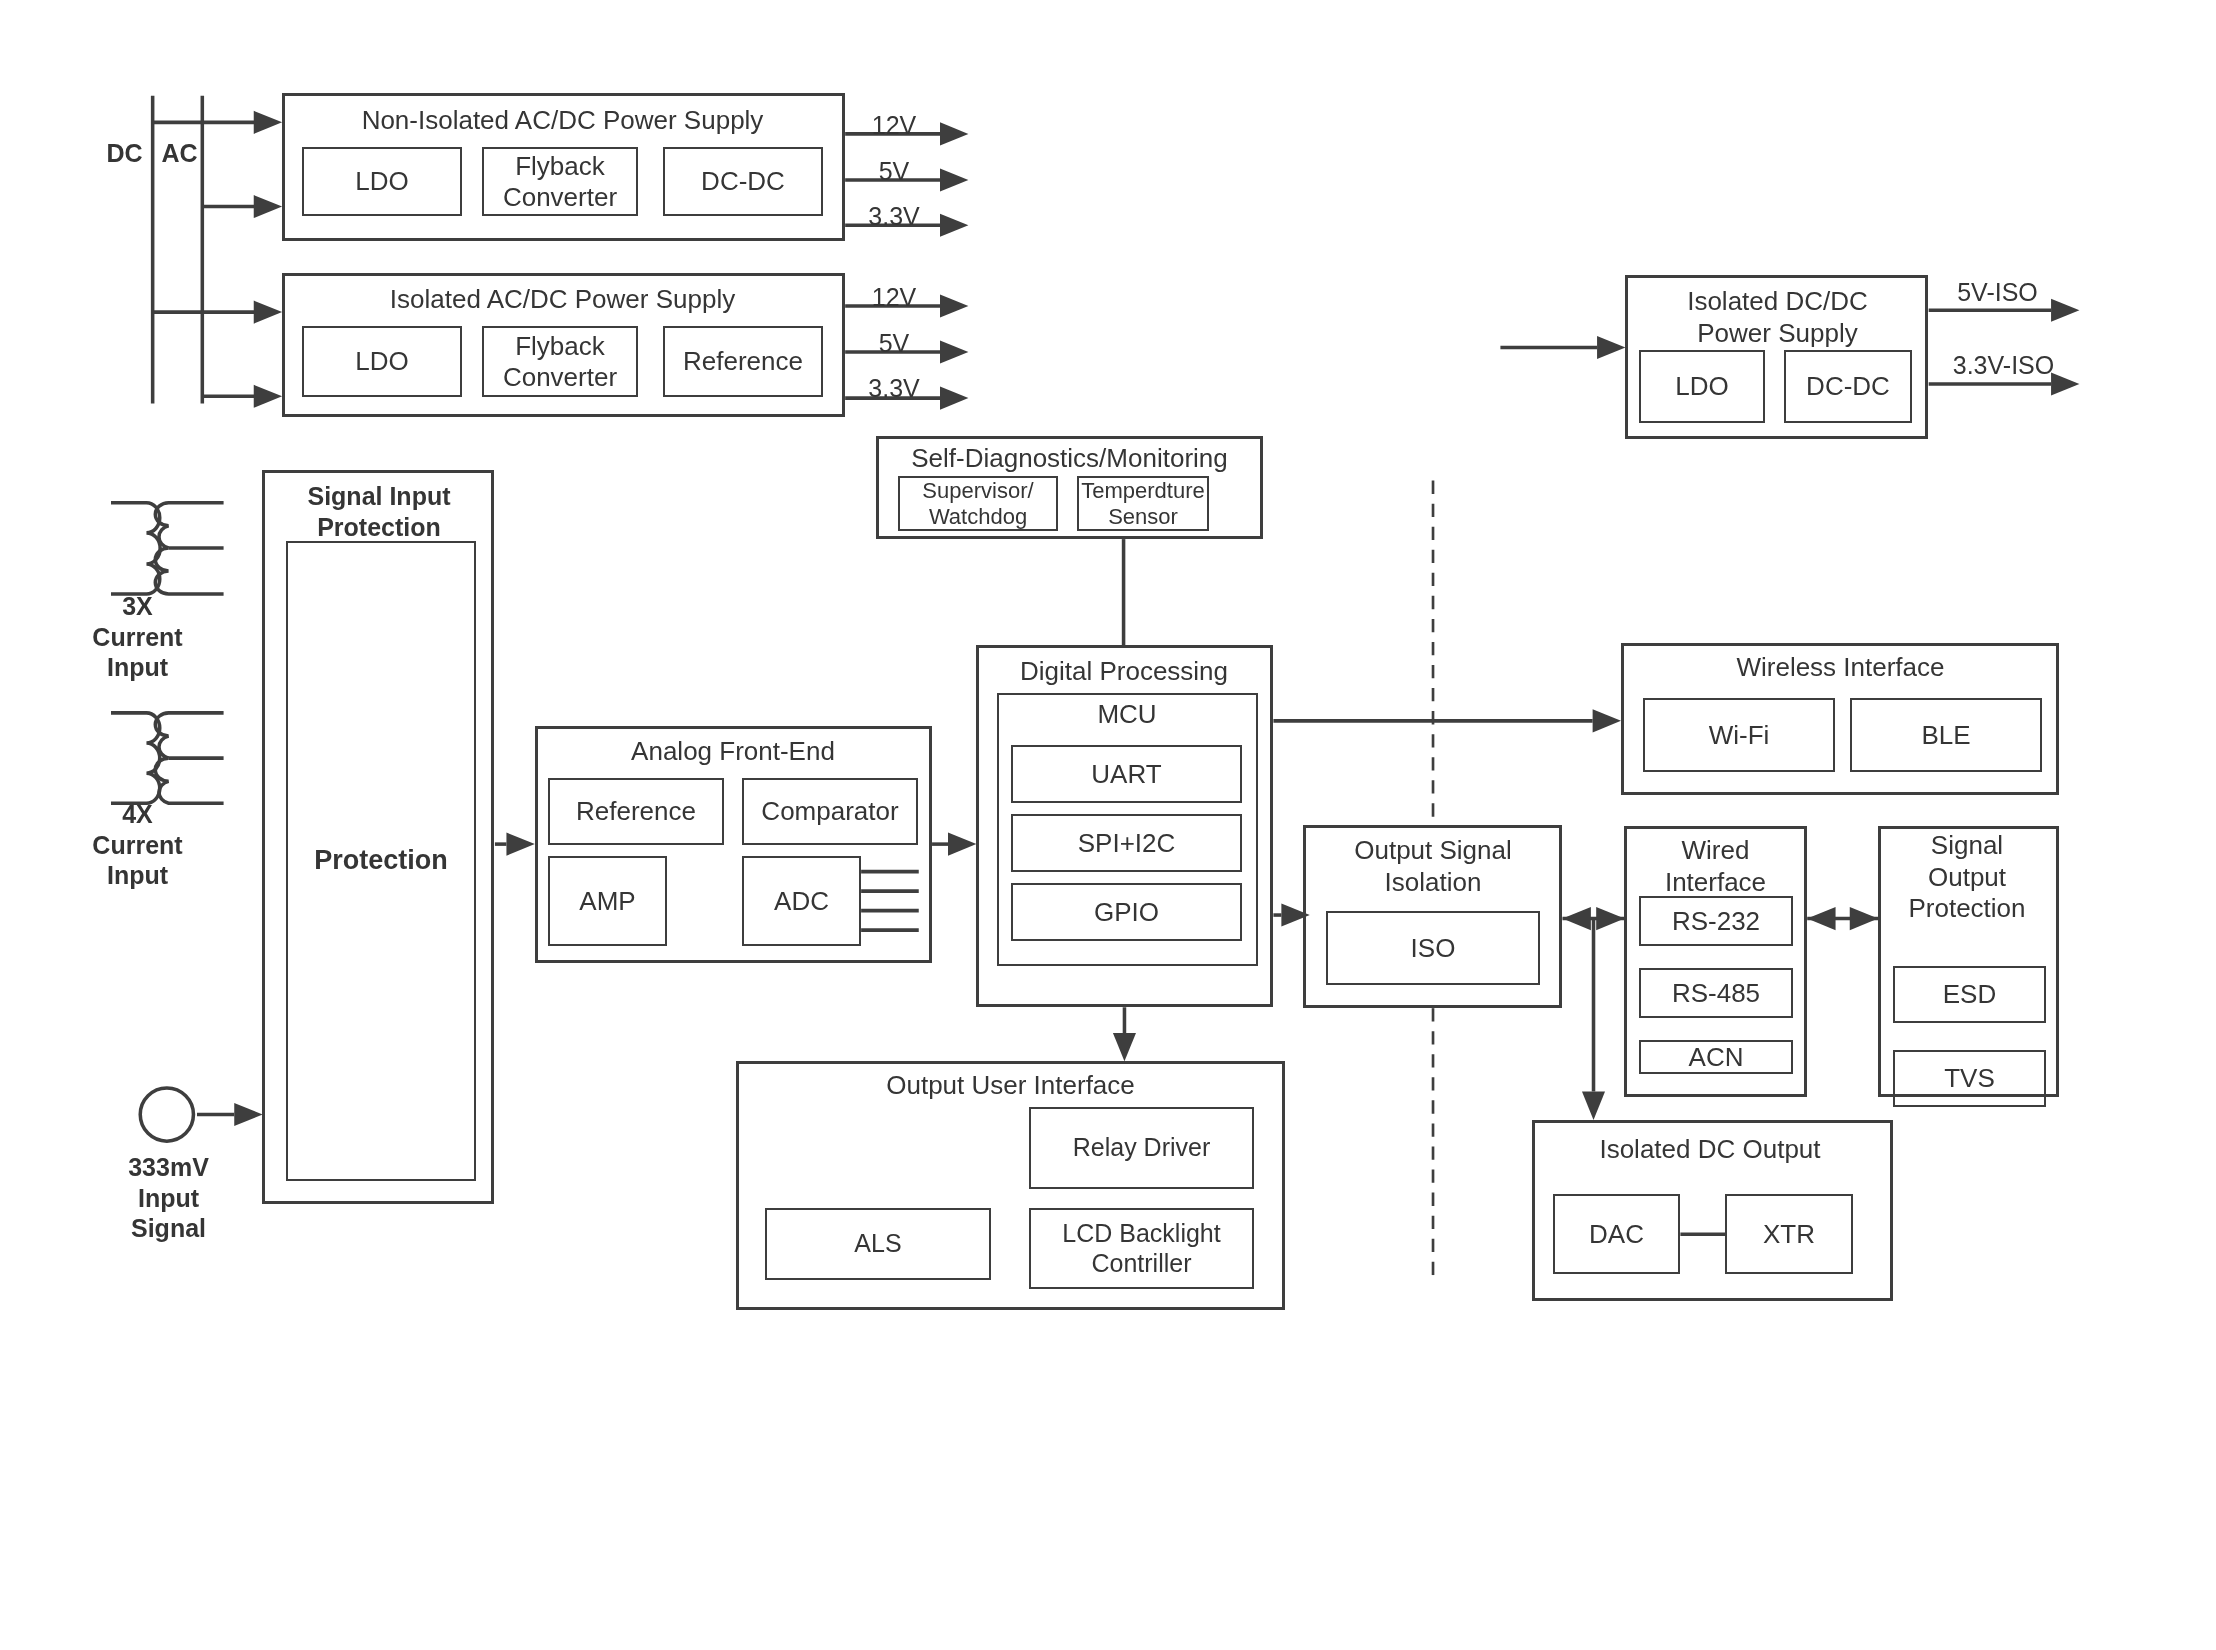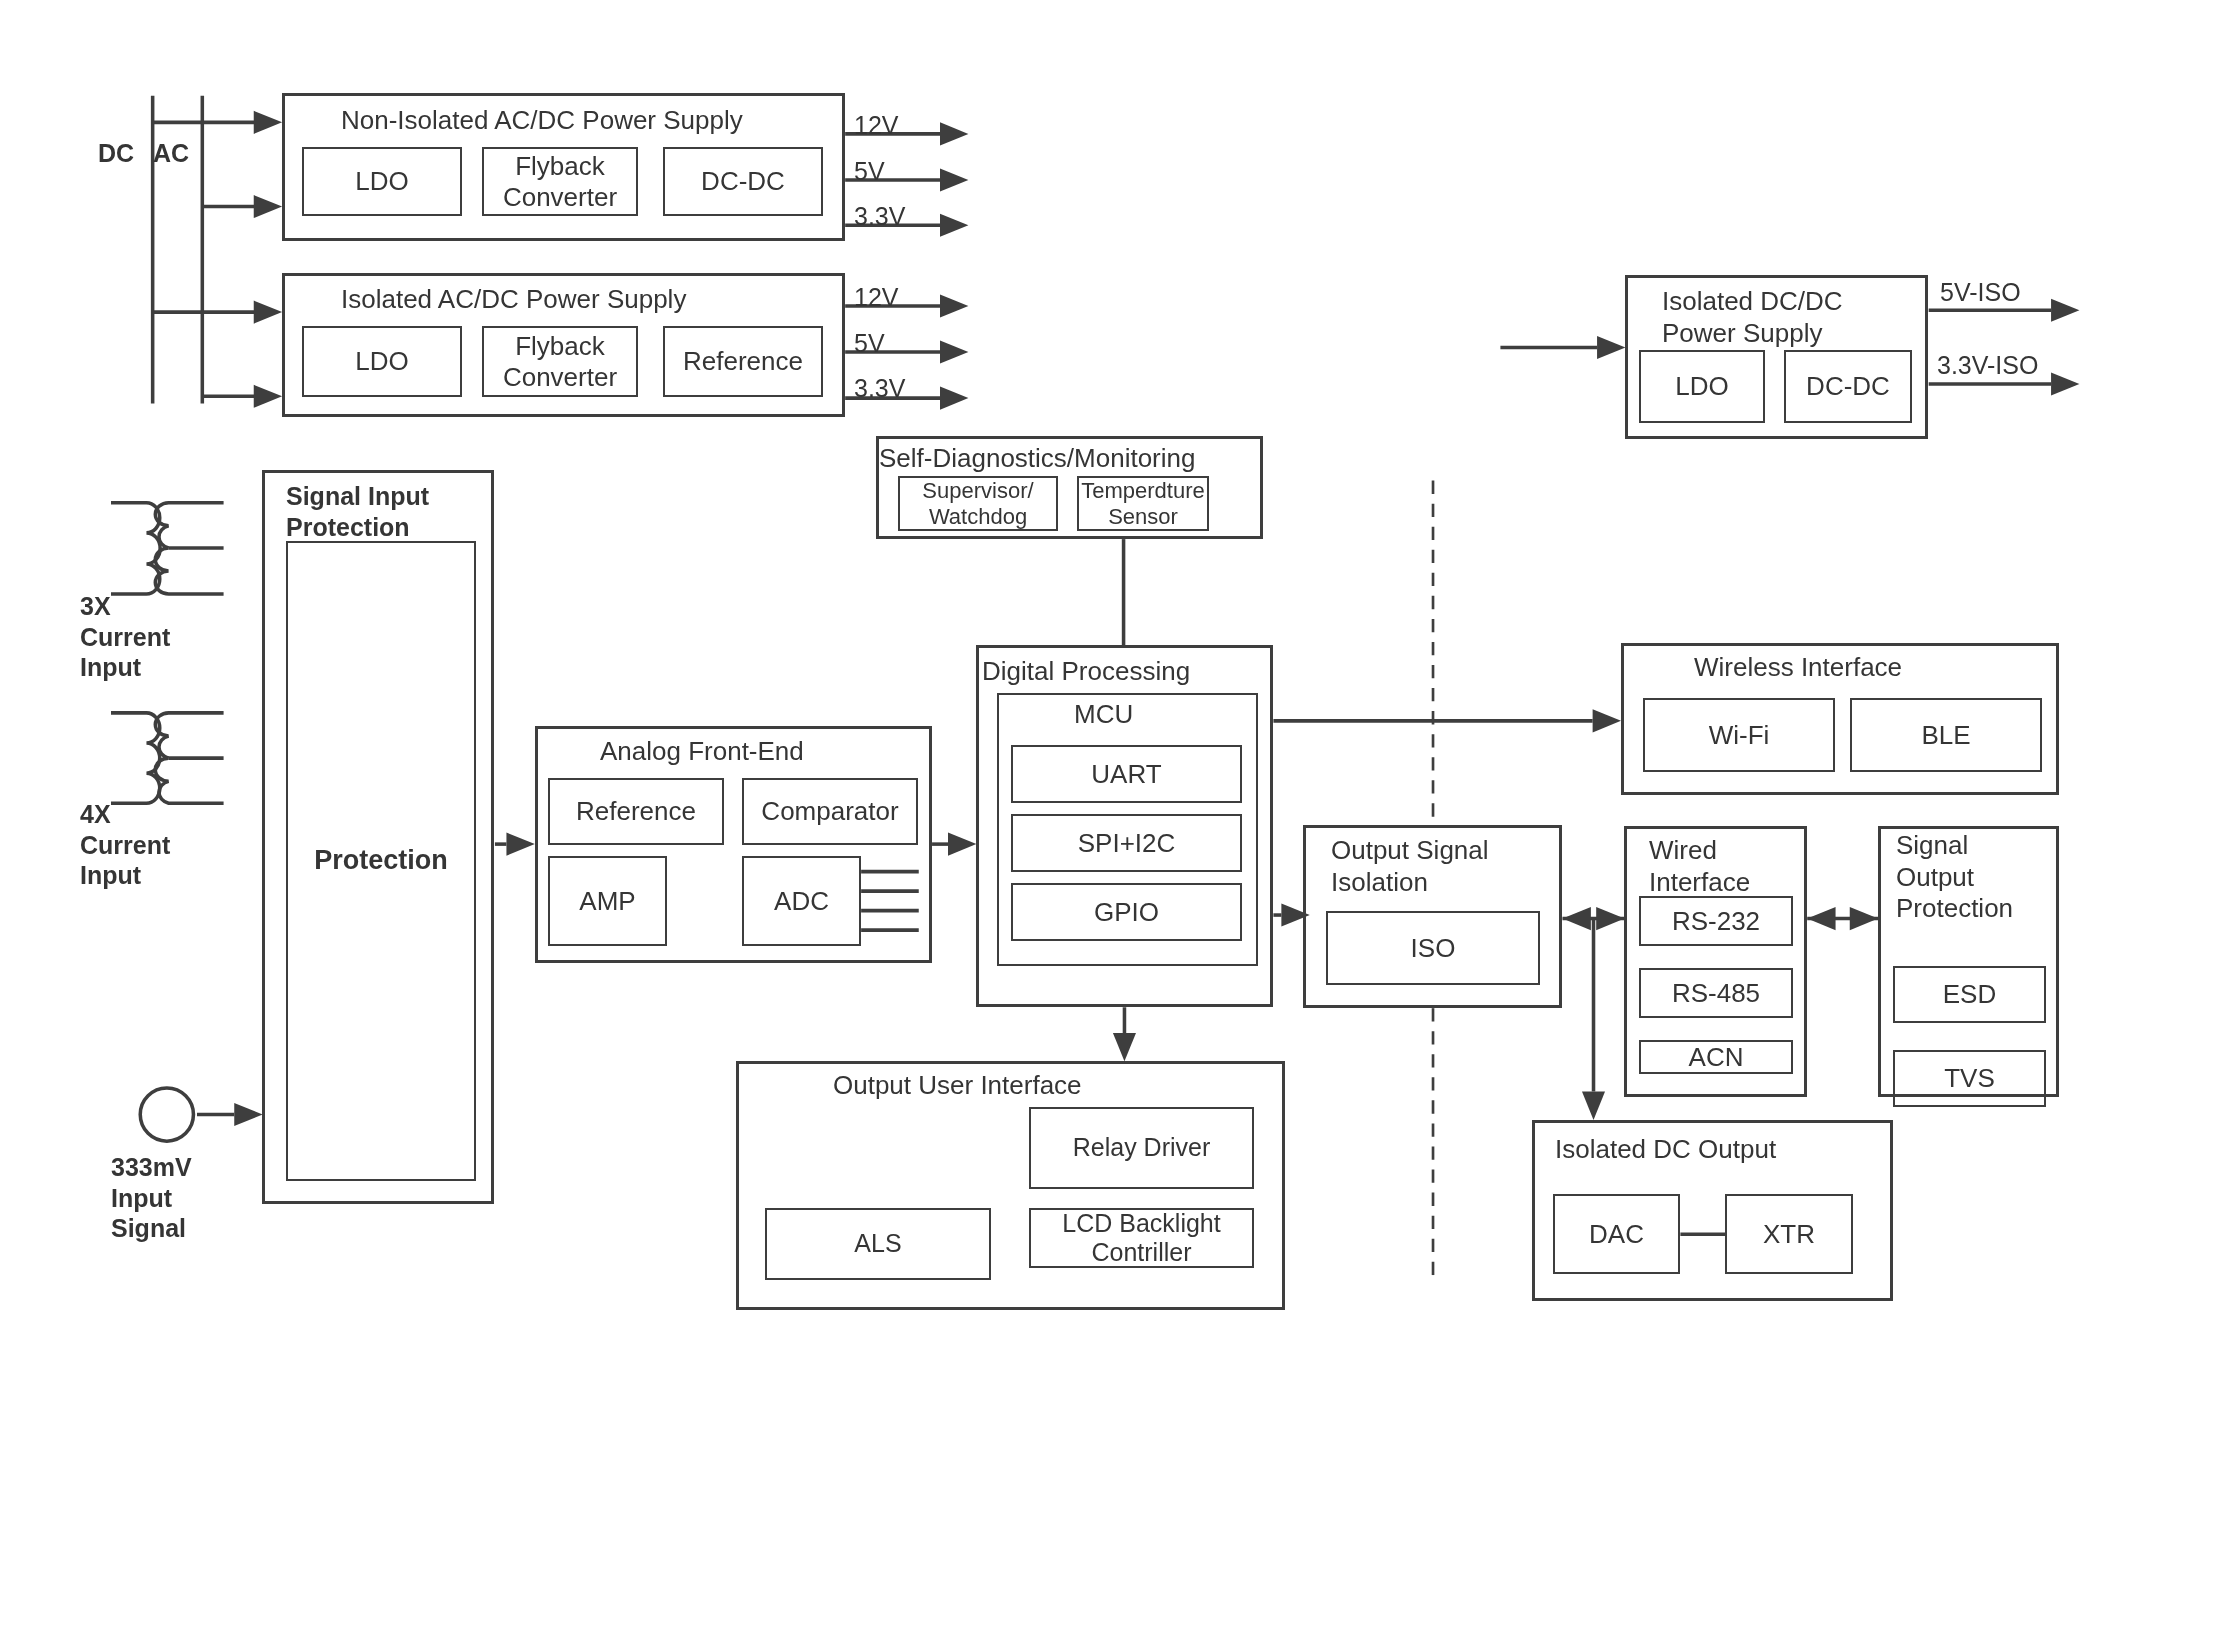--- a/index.html
+++ b/index.html
@@ -6,21 +6,21 @@
   #stage{
     position:relative;width:2217px;height:1651px;background:#ffffff;
     font-family:"Liberation Sans","DejaVu Sans",sans-serif;color:#353535;
     overflow:hidden;
   }
   .box{position:absolute;border:3.5px solid #3e3e3e;box-sizing:border-box;background:transparent;}
   .box3{position:absolute;border:2.7px solid #3e3e3e;box-sizing:border-box;background:transparent;}
   .ib{position:absolute;border:2.7px solid #3e3e3e;box-sizing:border-box;
       display:flex;align-items:center;justify-content:center;text-align:center;
       font-size:26px;line-height:1.18;padding:1.8px 12.4px;}
-  .lbl{position:absolute;font-size:26px;line-height:1.22;}
+  .lbl{position:absolute;text-align:center;font-size:26px;line-height:1.22;}
   .f28{font-size:25px;}
   .f25{font-size:22px;}
   .bold{font-weight:bold;}
   svg{position:absolute;left:0;top:0;}
   .ln{stroke:#3e3e3e;stroke-width:4;fill:none;}
   .lnd{stroke:#3e3e3e;stroke-width:3;fill:none;stroke-dasharray:15 11;}
   .hd{fill:#3e3e3e;stroke:none;}
 </style>
 </head>
 <body>
@@ -177,21 +177,21 @@
   <div class="box3" style="left:997px;top:693px;width:261px;height:273px;"></div>
   <div class="lbl" style="left:1074px;top:699px;width:106px;">MCU</div>
   <div class="ib" style="left:1011px;top:745px;width:231px;height:58px;">UART</div>
   <div class="ib" style="left:1011px;top:814px;width:231px;height:58px;">SPI+I2C</div>
   <div class="ib" style="left:1011px;top:883px;width:231px;height:58px;">GPIO</div>
 
   <div class="box" style="left:736px;top:1061px;width:549px;height:249px;"></div>
   <div class="lbl" style="left:833px;top:1070px;width:355px;">Output User Interface</div>
   <div class="ib f28" style="left:1029px;top:1107px;width:225px;height:82px;">Relay Driver</div>
   <div class="ib f28" style="left:765px;top:1208px;width:226px;height:72px;">ALS</div>
-  <div class="ib f28" style="left:1029px;top:1208px;width:225px;height:60px;padding:1.8px 16px;">LCD Backlight Contriller</div>
+  <div class="ib f28" style="left:1029px;top:1208px;width:225px;height:81px;padding:1.8px 16px;">LCD Backlight Contriller</div>
 
   <div class="box" style="left:1303px;top:825px;width:259px;height:183px;"></div>
   <div class="lbl" style="left:1331px;top:835px;width:204px;">Output Signal Isolation</div>
   <div class="ib" style="left:1326px;top:911px;width:214px;height:74px;">ISO</div>
 
   <div class="box" style="left:1621px;top:643px;width:438px;height:152px;"></div>
   <div class="lbl" style="left:1694px;top:652px;width:293px;">Wireless Interface</div>
   <div class="ib" style="left:1643px;top:698px;width:192px;height:74px;">Wi-Fi</div>
   <div class="ib" style="left:1850px;top:698px;width:192px;height:74px;">BLE</div>
 

